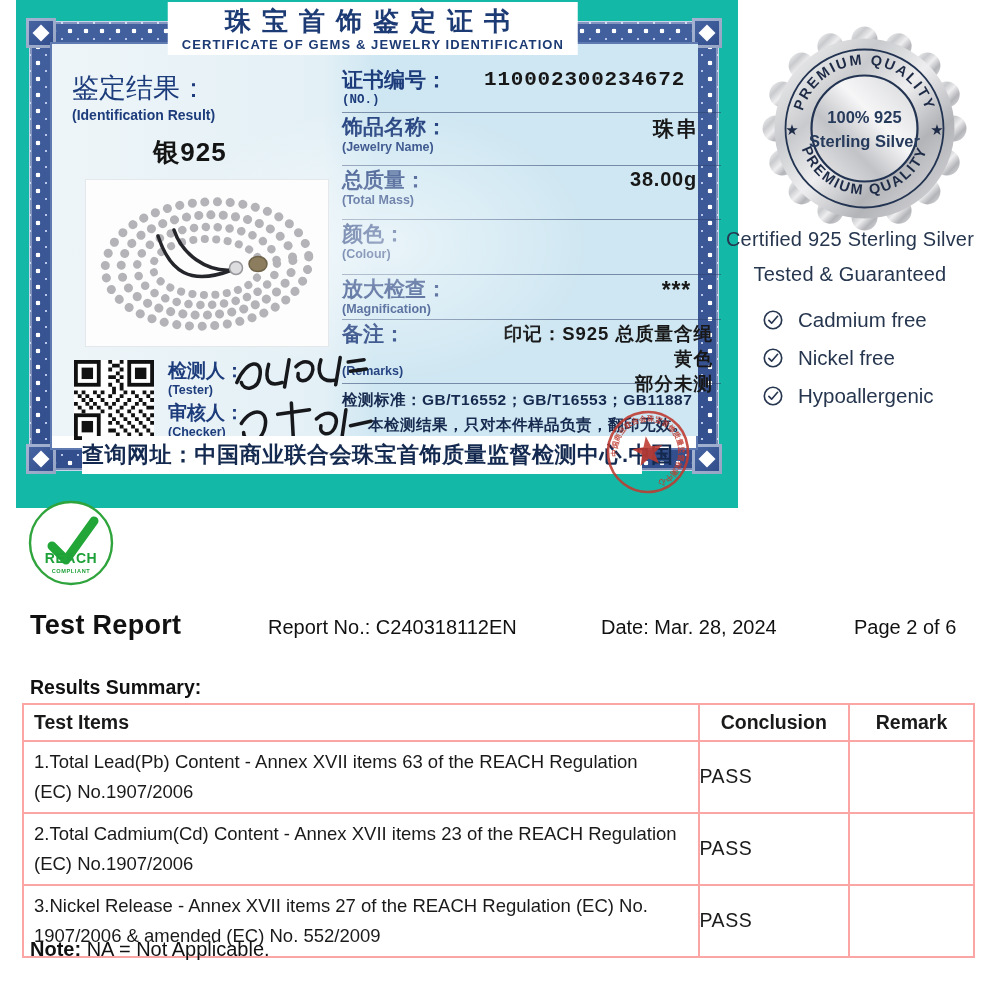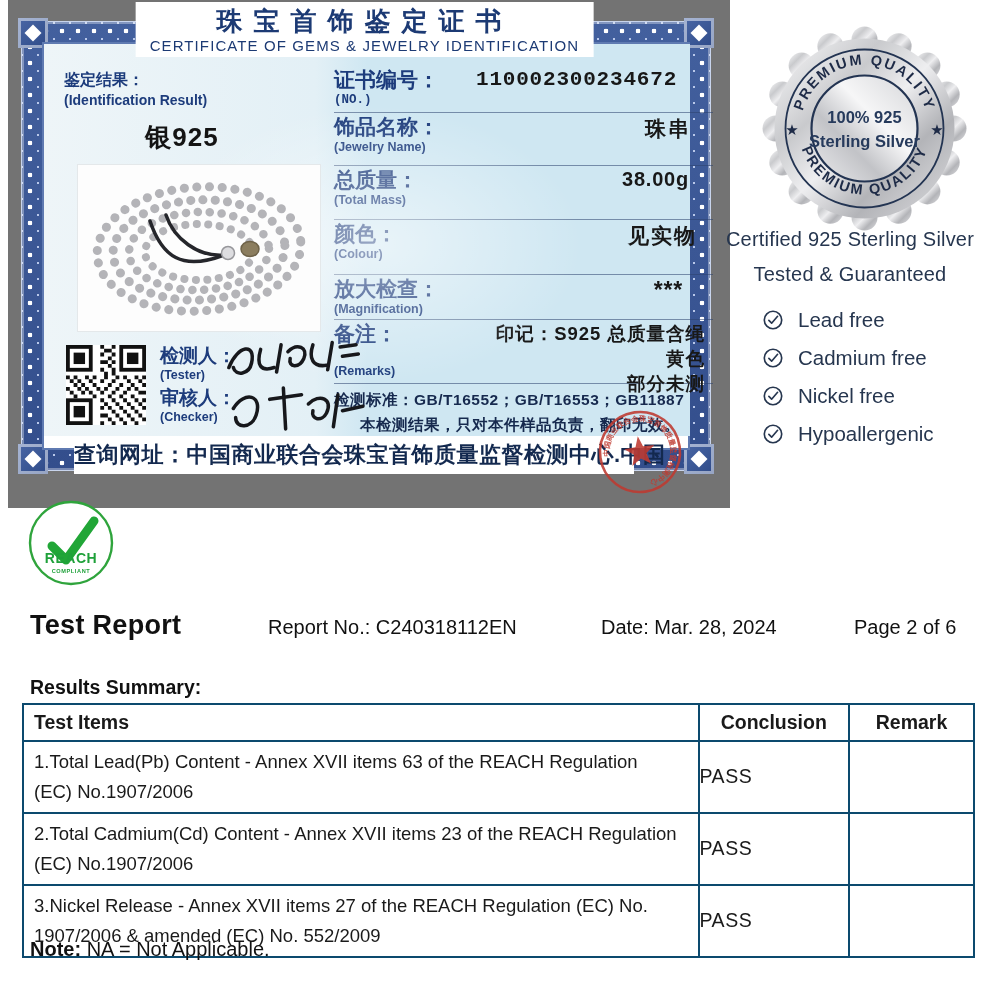--- a/index.html
+++ b/index.html
@@ -1,49 +1,49 @@
 <!DOCTYPE html>
 <html><head>
 <meta charset="utf-8">
 <style>
   * { box-sizing: border-box; margin: 0; padding: 0; }
   body {
     width: 1000px; height: 1000px; position: relative; overflow: hidden;
     background: #ffffff; font-family: "Liberation Sans", sans-serif; color: #1a1a1a;
   }
   
-  .certificate { position: absolute; left: 8px; top: 0; width: 722px; height: 508px; background: #737373; }
+  .certificate { position: absolute; left: 16px; top: 0; width: 722px; height: 508px; background: #14b8a6; }
   .cert-border {
     position: absolute; left: 14px; top: 22px; width: 688px; height: 448px;
     background:
       radial-gradient(circle, #ffffff 2.1px, rgba(255,255,255,0) 2.6px) 0px 1px/16px 16px repeat,
       radial-gradient(circle, #b9c8ea 1.1px, rgba(255,255,255,0) 1.5px) 8px 9px/16px 16px repeat,
       linear-gradient(180deg,#43609e,#334e8c);
     box-shadow: inset 0 0 0 2px rgba(255,255,255,.35), 0 0 0 1px #c8d4ec;
   }
   .cert-border .cut { position: absolute; left: 20px; top: 20px; right: 20px; bottom: 20px; background: #fff; box-shadow: inset 0 0 0 2px #5f7ab1; }
   .corner { position: absolute; width: 30px; height: 30px; background: linear-gradient(135deg,#4a67a6,#2e4a88); box-shadow: inset 0 0 0 3px rgba(255,255,255,.5); }
   .corner.tl { left: -4px; top: -4px; } .corner.tr { right: -4px; top: -4px; }
   .corner.bl { left: -4px; bottom: -4px; } .corner.br { right: -4px; bottom: -4px; }
   .corner::after { content:""; position:absolute; left:9px; top:9px; width:12px; height:12px; background:#fff; transform:rotate(45deg); }
 
   .cert-title-block { position: absolute; left: 50%; top: 2px; transform: translateX(-51%); background: #fff; padding: 2px 14px 3px; text-align: center; z-index: 6; }
   .cert-title-cn { font-size: 26px; font-weight: bold; letter-spacing: 11px; color: #1c3a74; white-space: nowrap; }
-  .cert-title-en { font-size: 15px; font-weight: normal; letter-spacing: 1.1px; color: #1c3a74; margin-top: -2px; white-space: nowrap; text-align: right; }
+  .cert-title-en { font-size: 13px; font-weight: bold; letter-spacing: 1.1px; color: #1c3a74; margin-top: -2px; white-space: nowrap; text-align: right; }
 
   .cert-panel {
     position: absolute; left: 36px; top: 44px; width: 646px; height: 392px; z-index: 2;
     background: linear-gradient(90deg, #eef5f8 0%, #e3f0f6 42%, #cfe7f2 50%, #cfe7f2 100%);
     display: flex;
   }
   .cert-panel::before { content:""; position:absolute; left:120px; top:60px; width:420px; height:280px;
     background: radial-gradient(ellipse at center, rgba(255,255,255,.55), rgba(255,255,255,0) 70%); pointer-events:none; }
 
   .lcol { width: 306px; position: relative; padding: 26px 0 0 20px; }
-  .result-cn { font-size: 16px; font-weight: bold; color: #1d3c7c; }
+  .result-cn { font-size: 27px; font-weight: normal; color: #1d3c7c; }
   .result-en { font-size: 14px; font-weight: bold; color: #1d3c7c; margin-top: 1px; }
   .result-value { width: 236px; text-align: center; font-size: 26px; font-weight: bold; color: #141414; margin-top: 12px; letter-spacing: 1px; }
   .photo { width: 242px; height: 166px; background: #fdfdfd; margin: 10px 0 0 14px; box-shadow: 0 0 0 1px #e4e8ea; }
   .tester-block { position: relative; margin-top: 10px; height: 96px; }
   .qr { position: absolute; left: 2px; top: 4px; }
   .tc-labels { position: absolute; left: 96px; top: 2px; }
   .tc-cn { font-size: 19px; font-weight: bold; color: #1d3c7c; }
   .tc-en { font-size: 12.5px; font-weight: bold; color: #1d3c7c; margin: -1px 0 3px; }
   .signature { position: absolute; left: 158px; top: -8px; z-index: 3; }
 
@@ -79,21 +79,21 @@
 
   .reach { position: absolute; left: 25px; top: 497px; }
 
   
   .rep-title { position: absolute; left: 30px; top: 610px; font-size: 27px; font-weight: bold; letter-spacing: .3px; color: #111; }
   .rep-no   { position: absolute; left: 268px; top: 616px; font-size: 20px; color: #111; }
   .rep-date { position: absolute; left: 601px; top: 616px; font-size: 20px; color: #111; }
   .rep-page { position: absolute; left: 854px; top: 616px; font-size: 20px; color: #111; }
   .sum-title { position: absolute; left: 30px; top: 676px; font-size: 19.5px; font-weight: bold; color: #111; }
   table.results { position: absolute; left: 22px; top: 703px; width: 953px; border-collapse: collapse; }
-  table.results th, table.results td { border: 2px solid #0c4a6e; }
+  table.results th, table.results td { border: 2px solid #fca5a5; }
   th.h-items { width: 696px; text-align: left; padding: 6px 10px; font-size: 19.5px; }
   th.h-conc { width: 152px; font-size: 19.5px; }
   th.h-rem { width: 127px; font-size: 19.5px; }
   td.item-cell { font-size: 18.5px; padding: 5px 10px; line-height: 1.62; white-space: pre-line; margin-left: 32px; }
   td.pass-cell { font-size: 19.5px; letter-spacing: .5px; }
   td.remark-cell { }
   .note-line { position: absolute; left: 30px; top: 938px; font-size: 20px; color: #111; }
   .note-line b { font-weight: bold; }
 </style>
 </head>
@@ -214,21 +214,20 @@
           <div class="cn">总质量：</div>
           <div class="en">(Total Mass)</div>
         </div>
         <div class="fvalue">38.00g</div>
       </div>
       <div class="frow r-col">
         <div class="flabel">
           <div class="cn">颜色：</div>
           <div class="en">(Colour)</div>
         </div>
-        <div class="fvalue">见实物</div>
       </div>
       <div class="frow r-mag">
         <div class="flabel">
           <div class="cn">放大检查：</div>
           <div class="en">(Magnification)</div>
         </div>
         <div class="fvalue">***</div>
       </div>
       <div class="frow r-rem">
         <div class="flabel">
@@ -314,27 +313,20 @@
 
 <div class="mk-head mk-h1">Certified 925 Sterling Silver</div>
 <div class="mk-head mk-h2">Tested &amp; Guaranteed</div>
 
 <div class="mk-list">
   <div class="mk-item">
     <svg width="22" height="22" viewBox="0 0 24 24">
       <circle cx="12" cy="12" r="9.5" fill="none" stroke="#26364f" stroke-width="1.8"></circle>
       <path d="M7.5 12.5 l3 3 L17 8" fill="none" stroke="#26364f" stroke-width="1.8" stroke-linecap="round" stroke-linejoin="round"></path>
     </svg>
-    <span>Lead free</span>
-  </div>
-  <div class="mk-item">
-    <svg width="22" height="22" viewBox="0 0 24 24">
-      <circle cx="12" cy="12" r="9.5" fill="none" stroke="#26364f" stroke-width="1.8"></circle>
-      <path d="M7.5 12.5 l3 3 L17 8" fill="none" stroke="#26364f" stroke-width="1.8" stroke-linecap="round" stroke-linejoin="round"></path>
-    </svg>
     <span>Cadmium free</span>
   </div>
   <div class="mk-item">
     <svg width="22" height="22" viewBox="0 0 24 24">
       <circle cx="12" cy="12" r="9.5" fill="none" stroke="#26364f" stroke-width="1.8"></circle>
       <path d="M7.5 12.5 l3 3 L17 8" fill="none" stroke="#26364f" stroke-width="1.8" stroke-linecap="round" stroke-linejoin="round"></path>
     </svg>
     <span>Nickel free</span>
   </div>
   <div class="mk-item">

